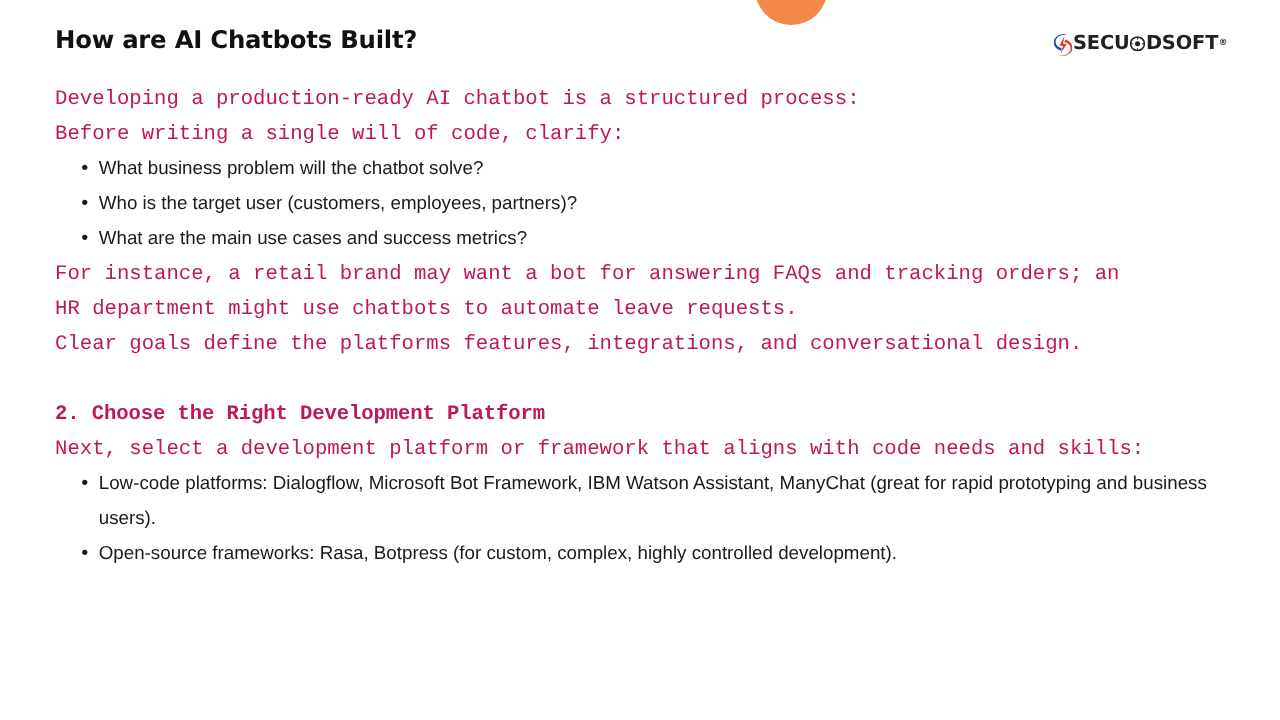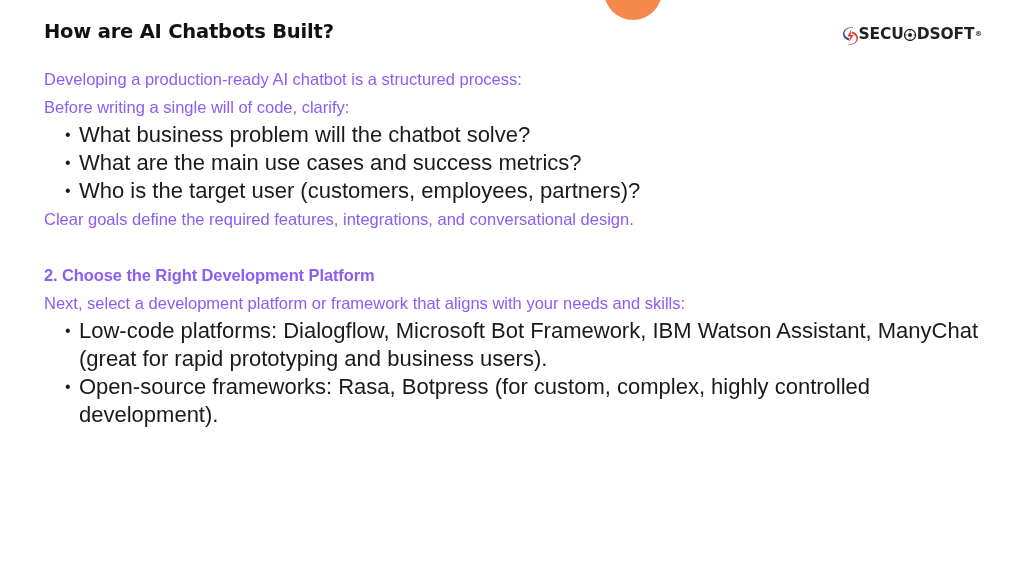--- a/index.html
+++ b/index.html
@@ -83,39 +83,40 @@
     letter-spacing: -0.2px;
     color: #111111;
     margin: 0 0 22px 0;
     line-height: 1.2;
   }
 
   p.body-line {
     font-size: 16.5px;
     line-height: 28px;
     margin: 0;
-    color: #8b5cf6;
+    color: #be185d;
     font-weight: 400;
+    font-family: Liberation Mono, monospace;
   }
   p.body-line.semibold {
     font-weight: 600;
     letter-spacing: -0.1px;
   }
   p.body-line.wrap {
     max-width: 860px;
   }
 
   ul.bullets {
     margin: 0;
     padding: 0;
     list-style: none;
   }
   ul.bullets li {
     position: relative;
-    font-size: 22px;
+    font-size: 15px;
     line-height: 28px;
     color: #1a1a1a;
     padding-left: 35px;
     margin: 0;
   }
   ul.bullets li::before {
     content: "\2022";
     position: absolute;
     left: 21px;
     top: 0;
@@ -157,27 +158,28 @@
 
 <div class="content">
 
   <h1 class="page-title">How are AI Chatbots Built?</h1>
 
   <p class="body-line">Developing a production-ready AI chatbot is a structured process:</p>
 
   <p class="body-line">Before writing a single will of code, clarify:</p>
   <ul class="bullets">
     <li>What business problem will the chatbot solve?</li>
+    <li>Who is the target user (customers, employees, partners)?</li>
     <li>What are the main use cases and success metrics?</li>
-    <li>Who is the target user (customers, employees, partners)?</li>
   </ul>
-  <p class="body-line">Clear goals define the required features, integrations, and conversational design.</p>
+  <p class="body-line wrap">For instance, a retail brand may want a bot for answering FAQs and tracking orders; an HR department might use chatbots to automate leave requests.</p>
+  <p class="body-line">Clear goals define the platforms features, integrations, and conversational design.</p>
 
   <div class="spacer"></div>
 
   <p class="body-line semibold">2. Choose the Right Development Platform</p>
-  <p class="body-line">Next, select a development platform or framework that aligns with your needs and skills:</p>
+  <p class="body-line">Next, select a development platform or framework that aligns with code needs and skills:</p>
   <ul class="bullets wide">
     <li>Low-code platforms: Dialogflow, Microsoft Bot Framework, IBM Watson Assistant, ManyChat (great for rapid prototyping and business users).</li>
     <li>Open-source frameworks: Rasa, Botpress (for custom, complex, highly controlled development).</li>
   </ul>
 
 </div>
 
 </body></html>

